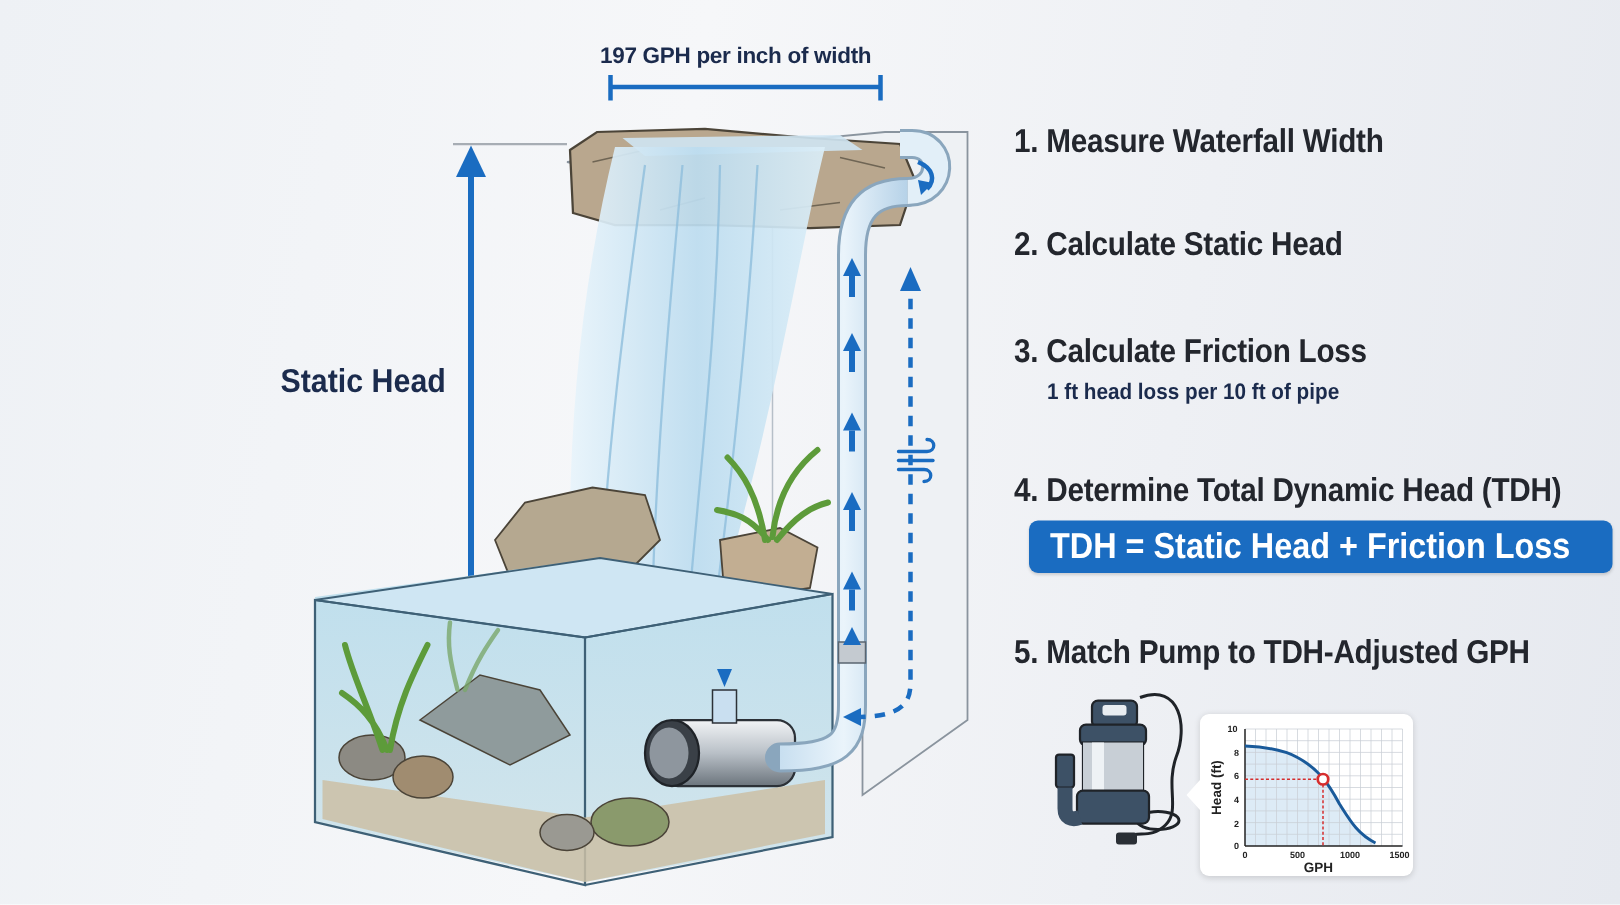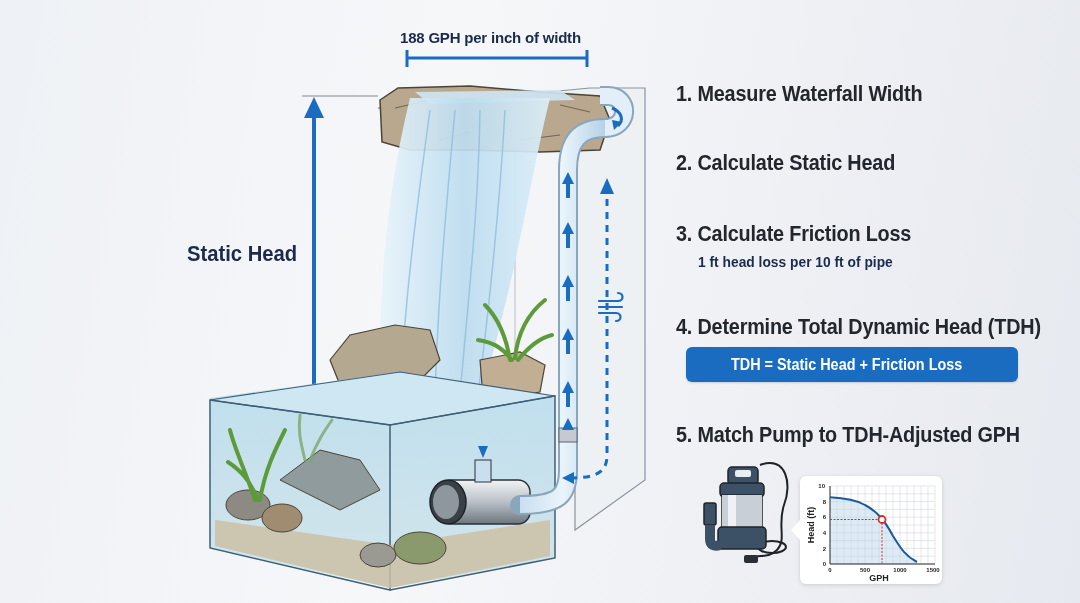--- a/index.html
+++ b/index.html
@@ -12,23 +12,23 @@
   .canvas { position: absolute; left: 0; top: 0; width: 1080px; height: 603px; }
   .illustration { position: absolute; left: 0; top: 0; width: 660px; height: 603px; }
   .lbl { position: absolute; color: #1b2b4d; font-weight: bold; white-space: nowrap; }
   .width-label { left: 400px; top: 29px; font-size: 15px; letter-spacing: -0.2px; }
   .static-label { left: 187px; top: 241px; font-size: 22px; transform: scaleX(0.92); transform-origin: left; }
 
   .steps { position: absolute; left: 676px; top: 0; width: 404px; height: 603px; text-align: center; }
   .step-title { position: absolute; left: 0; font-size: 22px; font-weight: bold; color: #23262d; white-space: nowrap; transform: scaleX(0.9); transform-origin: left; letter-spacing: -0.2px; }
   .step-sub { position: absolute; left: 22px; font-size: 15px; font-weight: bold; color: #1b2b4d; white-space: nowrap; transform: scaleX(0.92); transform-origin: left; }
   .formula {
-    position: absolute; left: 10px; top: 347px; height: 35px; width: 332px;
+    position: absolute; left: 10px; top: 347px; height: 35px; width: 389px;
     background: #1a6cc1; border-radius: 6px; color: #ffffff;
-    font-size: 16px; font-weight: bold; line-height: 35px; padding-left: 14px;
+    font-size: 24px; font-weight: bold; line-height: 35px; padding-left: 14px;
     white-space: nowrap; box-shadow: 0 1px 2px rgba(0,0,0,0.15);
   }
   .formula span { display: inline-block; transform: scaleX(0.9); transform-origin: left; }
 
   .pump-img { position: absolute; left: 692px; top: 455px; width: 110px; height: 120px; }
 
   .chart-card {
     position: absolute; left: 800px; top: 476px; width: 142px; height: 108px;
     background: #ffffff; border-radius: 6px; box-shadow: 0 1px 4px rgba(0,0,0,0.15);
   }
@@ -166,21 +166,21 @@
       <polygon points="607,178 600,194 614,194" fill="#1a6cc1"></polygon>
       <polygon points="562,478 574,472 574,484" fill="#1a6cc1"></polygon>
     </g>
     <g stroke="#1a6cc1" stroke-width="2.2" fill="none" stroke-linecap="round">
       <path d="M 599 301 L 618 301 C 624 301 624 293 618 293"></path>
       <path d="M 599 307 L 622 307"></path>
       <path d="M 599 313 L 616 313 C 622 313 622 321 616 321"></path>
     </g>
   </svg>
 
-  <div class="lbl width-label">188 GPH per inch of width</div>
+  <div class="lbl width-label">197 GPH per inch of width</div>
   <div class="lbl static-label">Static Head</div>
 
   <div class="steps">
     <div class="step-title" style="top:81px">1. Measure Waterfall Width</div>
     <div class="step-title" style="top:150px">2. Calculate Static Head</div>
     <div class="step-title" style="top:221px">3. Calculate Friction Loss</div>
     <div class="step-sub" style="top:253px">1 ft head loss per 10 ft of pipe</div>
     <div class="step-title" style="top:314px">4. Determine Total Dynamic Head (TDH)</div>
     <div class="formula"><span>TDH = Static Head + Friction Loss</span></div>
     <div class="step-title" style="top:422px">5. Match Pump to TDH-Adjusted GPH</div>

